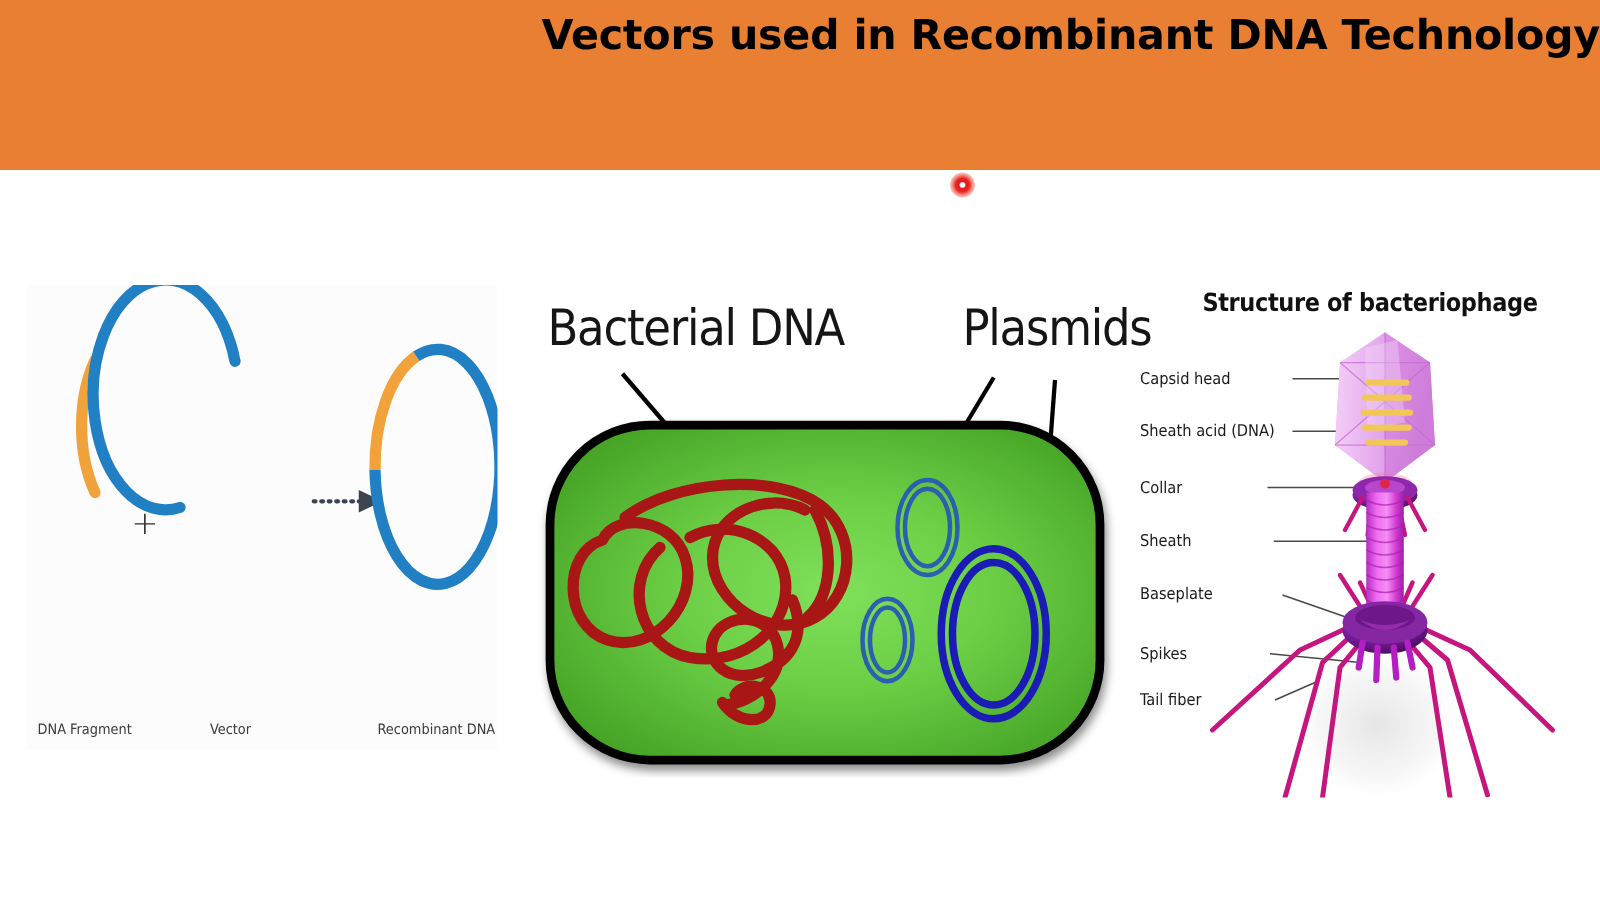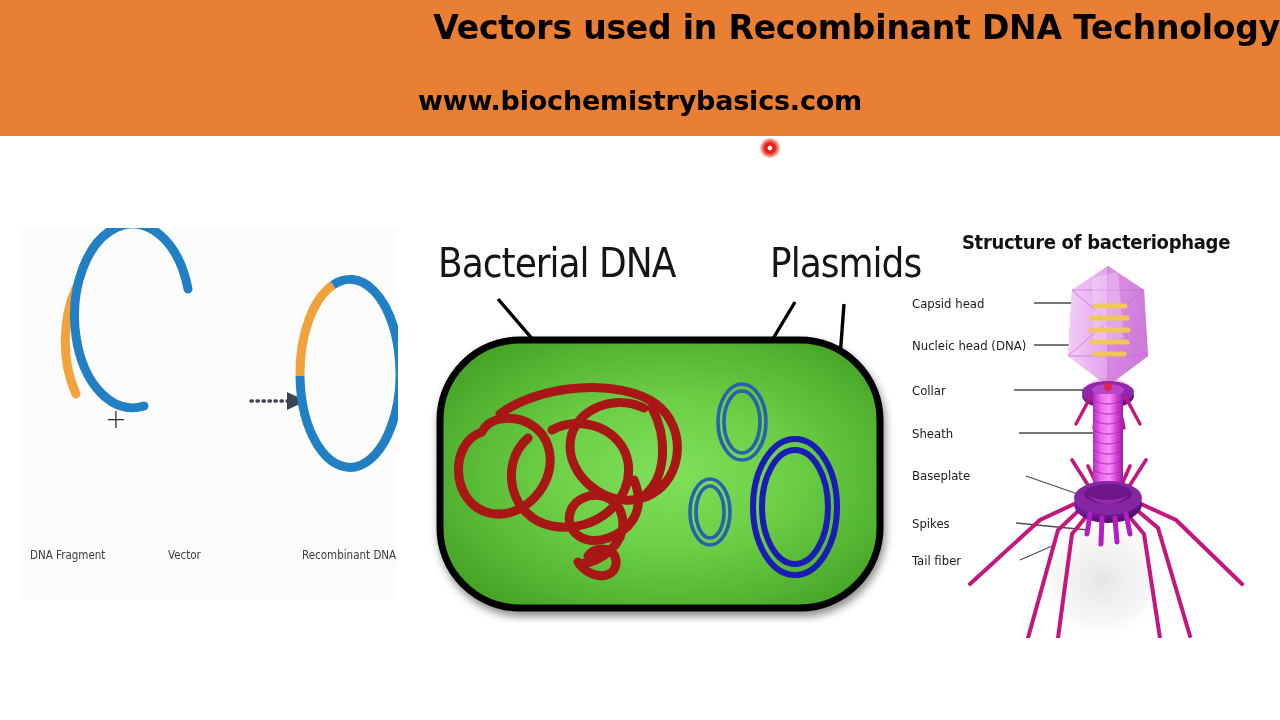--- a/index.html
+++ b/index.html
@@ -80,20 +80,21 @@
     height: 372px;
     background: #fcfcfd;
   }
   #panel-recombinant .caption {
     position: absolute;
     font-family: "DejaVu Sans Condensed", "DejaVu Sans", sans-serif;
     font-size: 11.5px;
     color: #3b3b3b;
     white-space: nowrap;
     background: #fbfbfc;
+    margin-top: 28px;
   }
   #cap-dna-fragment { left: 8px;   top: 320px; }
   #cap-vector       { left: 146px; top: 320px; }
   #cap-recombinant  { left: 280px; top: 320px; }
 
   #plus-sign {
     position: absolute;
     left: 83px;
     top: 178px;
     font-size: 26px;
@@ -161,21 +162,20 @@
     font-size: 13px;
     color: #1a1a1a;
     white-space: nowrap;
   }
 </style>
 </head>
 <body>
 
 <div id="header-banner">
   <div id="header-title">Vectors used in Recombinant DNA Technology</div>
-  <div id="header-subtitle">www.biochemistrybasics.com</div>
 </div>
 
 <div id="cursor-dot"></div>
 
 <div id="panel-recombinant">
 
   <svg width="376" height="320" viewBox="0 0 376 320">
 
     <path d="M 54 166 A 56 90 0 0 1 54 60" fill="none" stroke="#f2a23a" stroke-width="9" stroke-linecap="round"></path>
 
@@ -259,21 +259,21 @@
       <ellipse cx="375" cy="275" rx="33" ry="57"></ellipse>
     </g>
   </svg>
 </div>
 
 <div id="panel-phage">
 
   <div id="phage-title">Structure of bacteriophage</div>
 
   <div class="phage-label" style="left:0px;  top:68px;  width:118px;">Capsid head</div>
-  <div class="phage-label" style="left:0px;  top:110px; width:118px;">Nucleic head (DNA)</div>
+  <div class="phage-label" style="left:0px;  top:110px; width:118px;">Sheath acid (DNA)</div>
   <div class="phage-label" style="left:0px;  top:155px; width:98px;">Collar</div>
   <div class="phage-label" style="left:0px;  top:198px; width:103px;">Sheath</div>
   <div class="phage-label" style="left:0px;  top:240px; width:110px;">Baseplate</div>
   <div class="phage-label" style="left:0px;  top:288px; width:100px;">Spikes</div>
   <div class="phage-label" style="left:0px;  top:325px; width:104px;">Tail fiber</div>
 
   <svg width="368" height="410" viewBox="0 0 368 410" style="position:absolute; left:0; top:0;">
     <defs>
       <linearGradient id="headGrad" x1="0" y1="0" x2="1" y2="0.3">
         <stop offset="0%" stop-color="#efb9f2"></stop>

